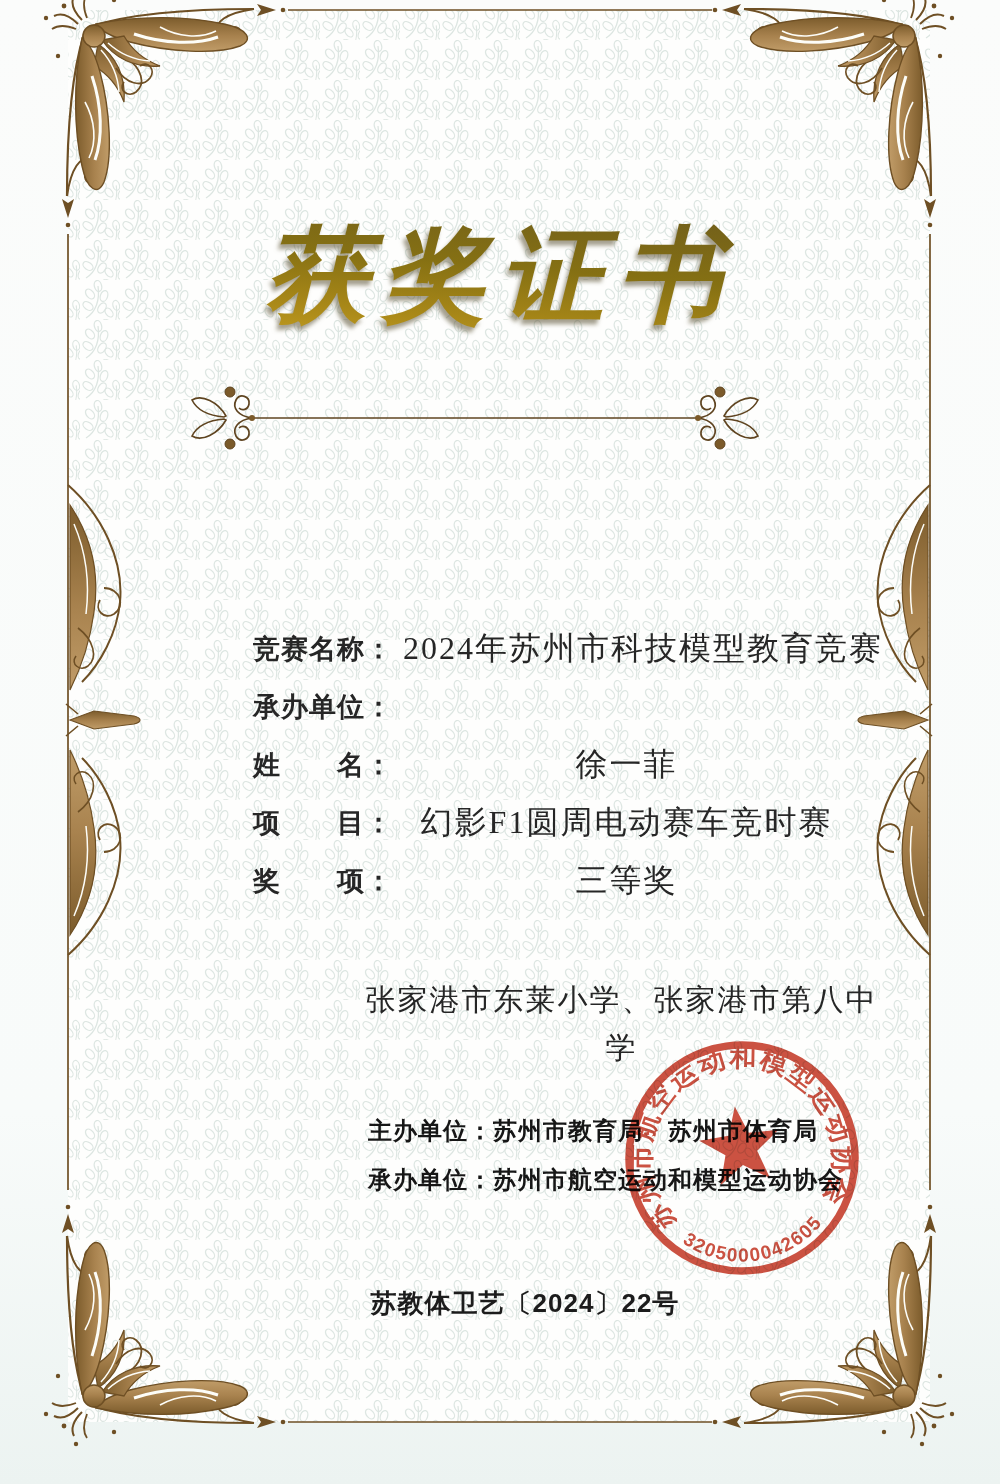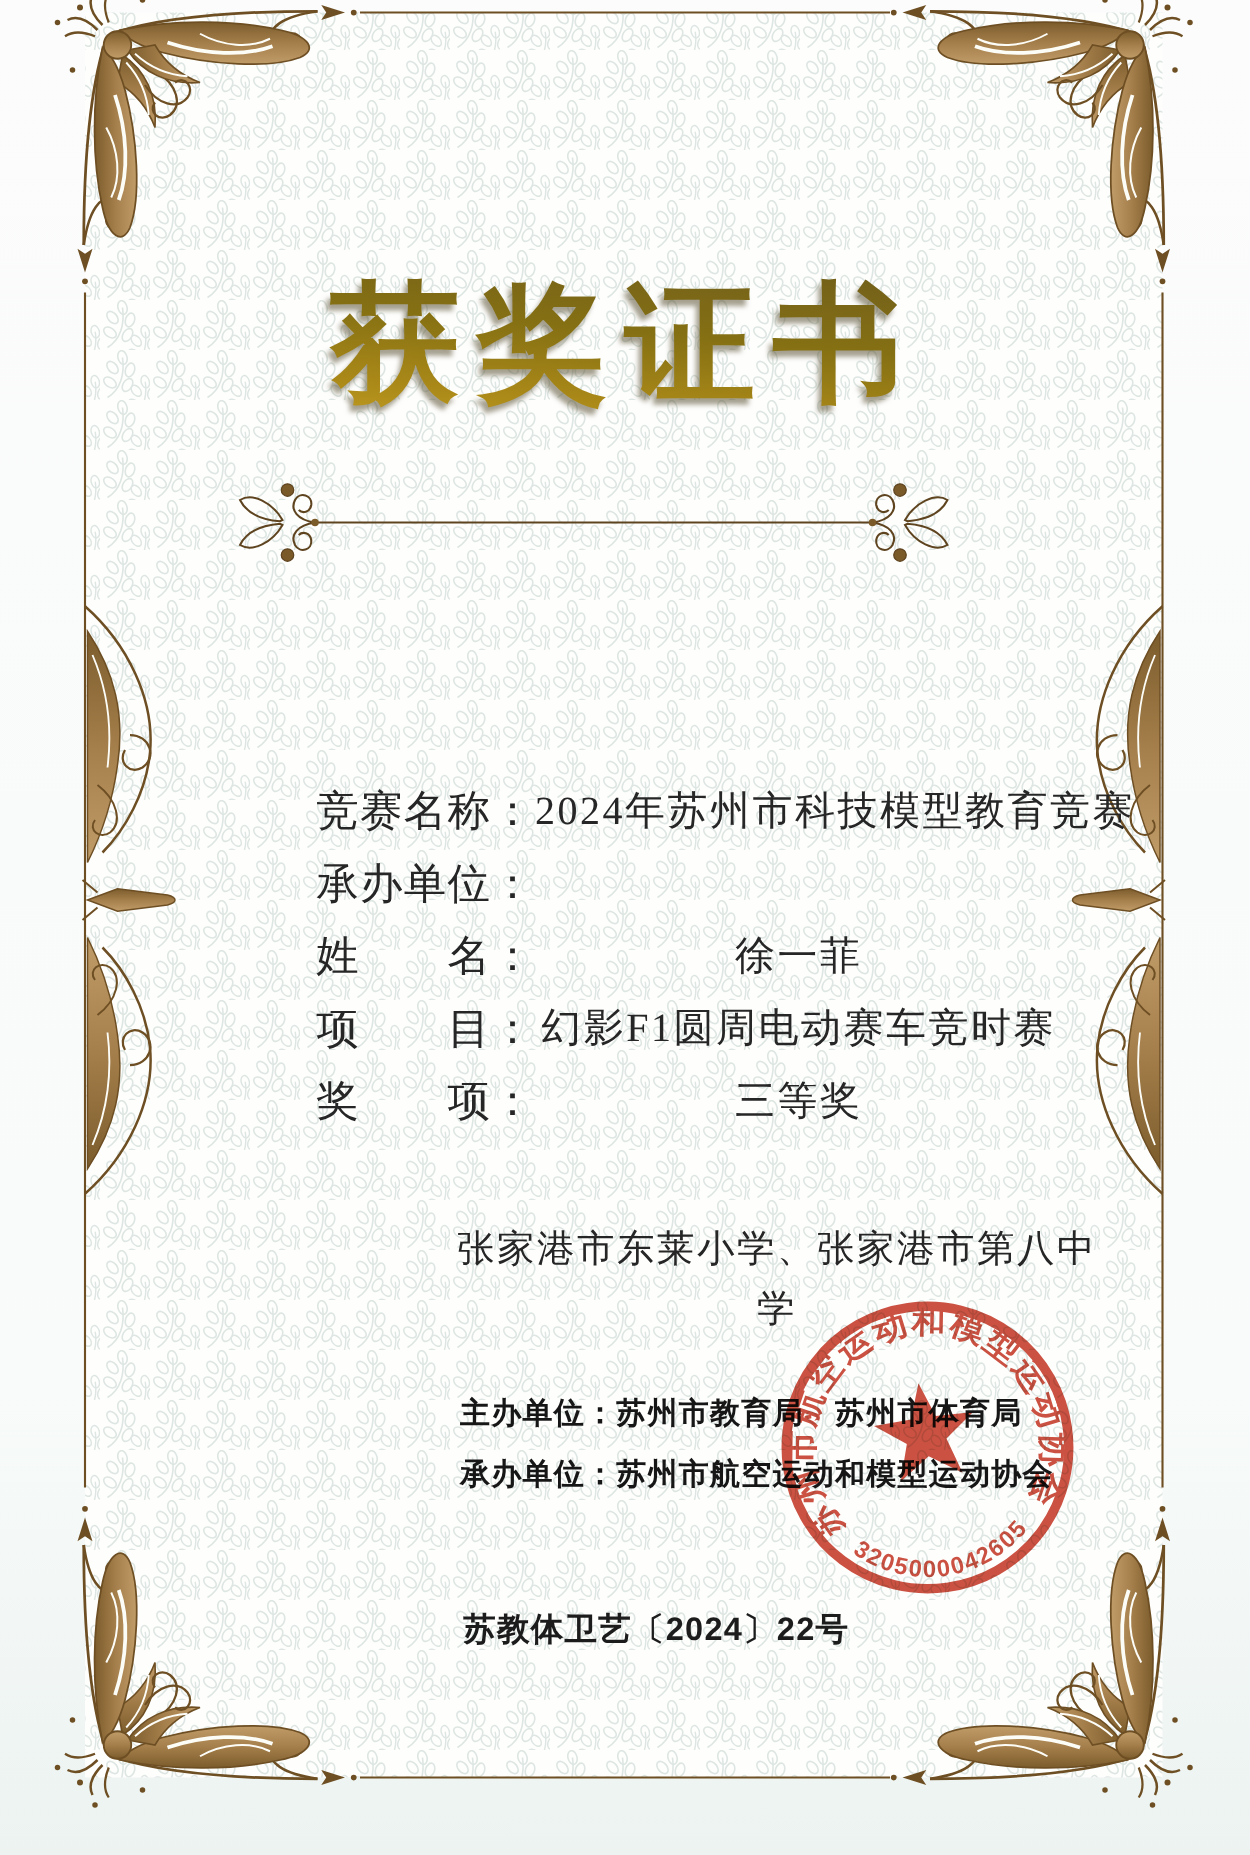--- a/index.html
+++ b/index.html
@@ -5,24 +5,24 @@
   html,body{margin:0;padding:0;}
   body{background:#eef2f0; font-family:"Liberation Serif","DejaVu Serif",serif;}
   .page{position:relative;width:1000px;height:1484px;margin:0 auto;overflow:hidden;
         background:linear-gradient(180deg,#fbfcfb 0%,#f8fbfa 75%,#ecf3f1 100%);}
   svg.layer{position:absolute;left:0;top:0;width:1000px;height:1484px;pointer-events:none;}
   .title{position:absolute;left:0;top:216px;width:1000px;text-align:center;
          font-weight:700;font-size:104px;letter-spacing:14px;line-height:1.15;
          color:#8a7314;
          background:linear-gradient(185deg,#6f5d1c 8%,#857013 45%,#a98818 72%,#c9a324 96%);
          -webkit-background-clip:text;background-clip:text;-webkit-text-fill-color:transparent;
-         filter:drop-shadow(-3px 5px 2px rgba(90,80,50,.55));}
+         filter:drop-shadow(-3px 5px 2px rgba(90,80,50,.55));font-style:italic;}
   .fields{position:absolute;left:253px;right:150px;top:620px;color:#262626;}
   .frow{display:flex;align-items:center;height:58px;}
-  .flabel{flex:0 0 150px;font-size:34px;letter-spacing:1px;white-space:nowrap;}
+  .flabel{flex:0 0 150px;font-size:27px;letter-spacing:1px;white-space:nowrap;font-weight:bold;}
   .fvalue{flex:1;text-align:center;font-size:32px;letter-spacing:2px;white-space:nowrap;}
   .venue{position:absolute;left:330px;right:110px;top:976px;height:48px;line-height:48px;
          text-align:center;font-size:30px;letter-spacing:2px;color:#262626;margin-left:23px;}
   .hostlines{position:absolute;left:368px;top:1106px;
          font-family:"Liberation Sans","DejaVu Sans",sans-serif;font-weight:700;
          font-size:24px;line-height:49px;color:#161616;letter-spacing:1px;white-space:nowrap;}
   .docnum{position:absolute;left:0;top:1286px;width:1000px;text-align:center;
          padding-left:50px;box-sizing:border-box;
          font-family:"Liberation Sans","DejaVu Sans",sans-serif;font-weight:700;
          font-size:26px;color:#1c1c1c;letter-spacing:1px;}

